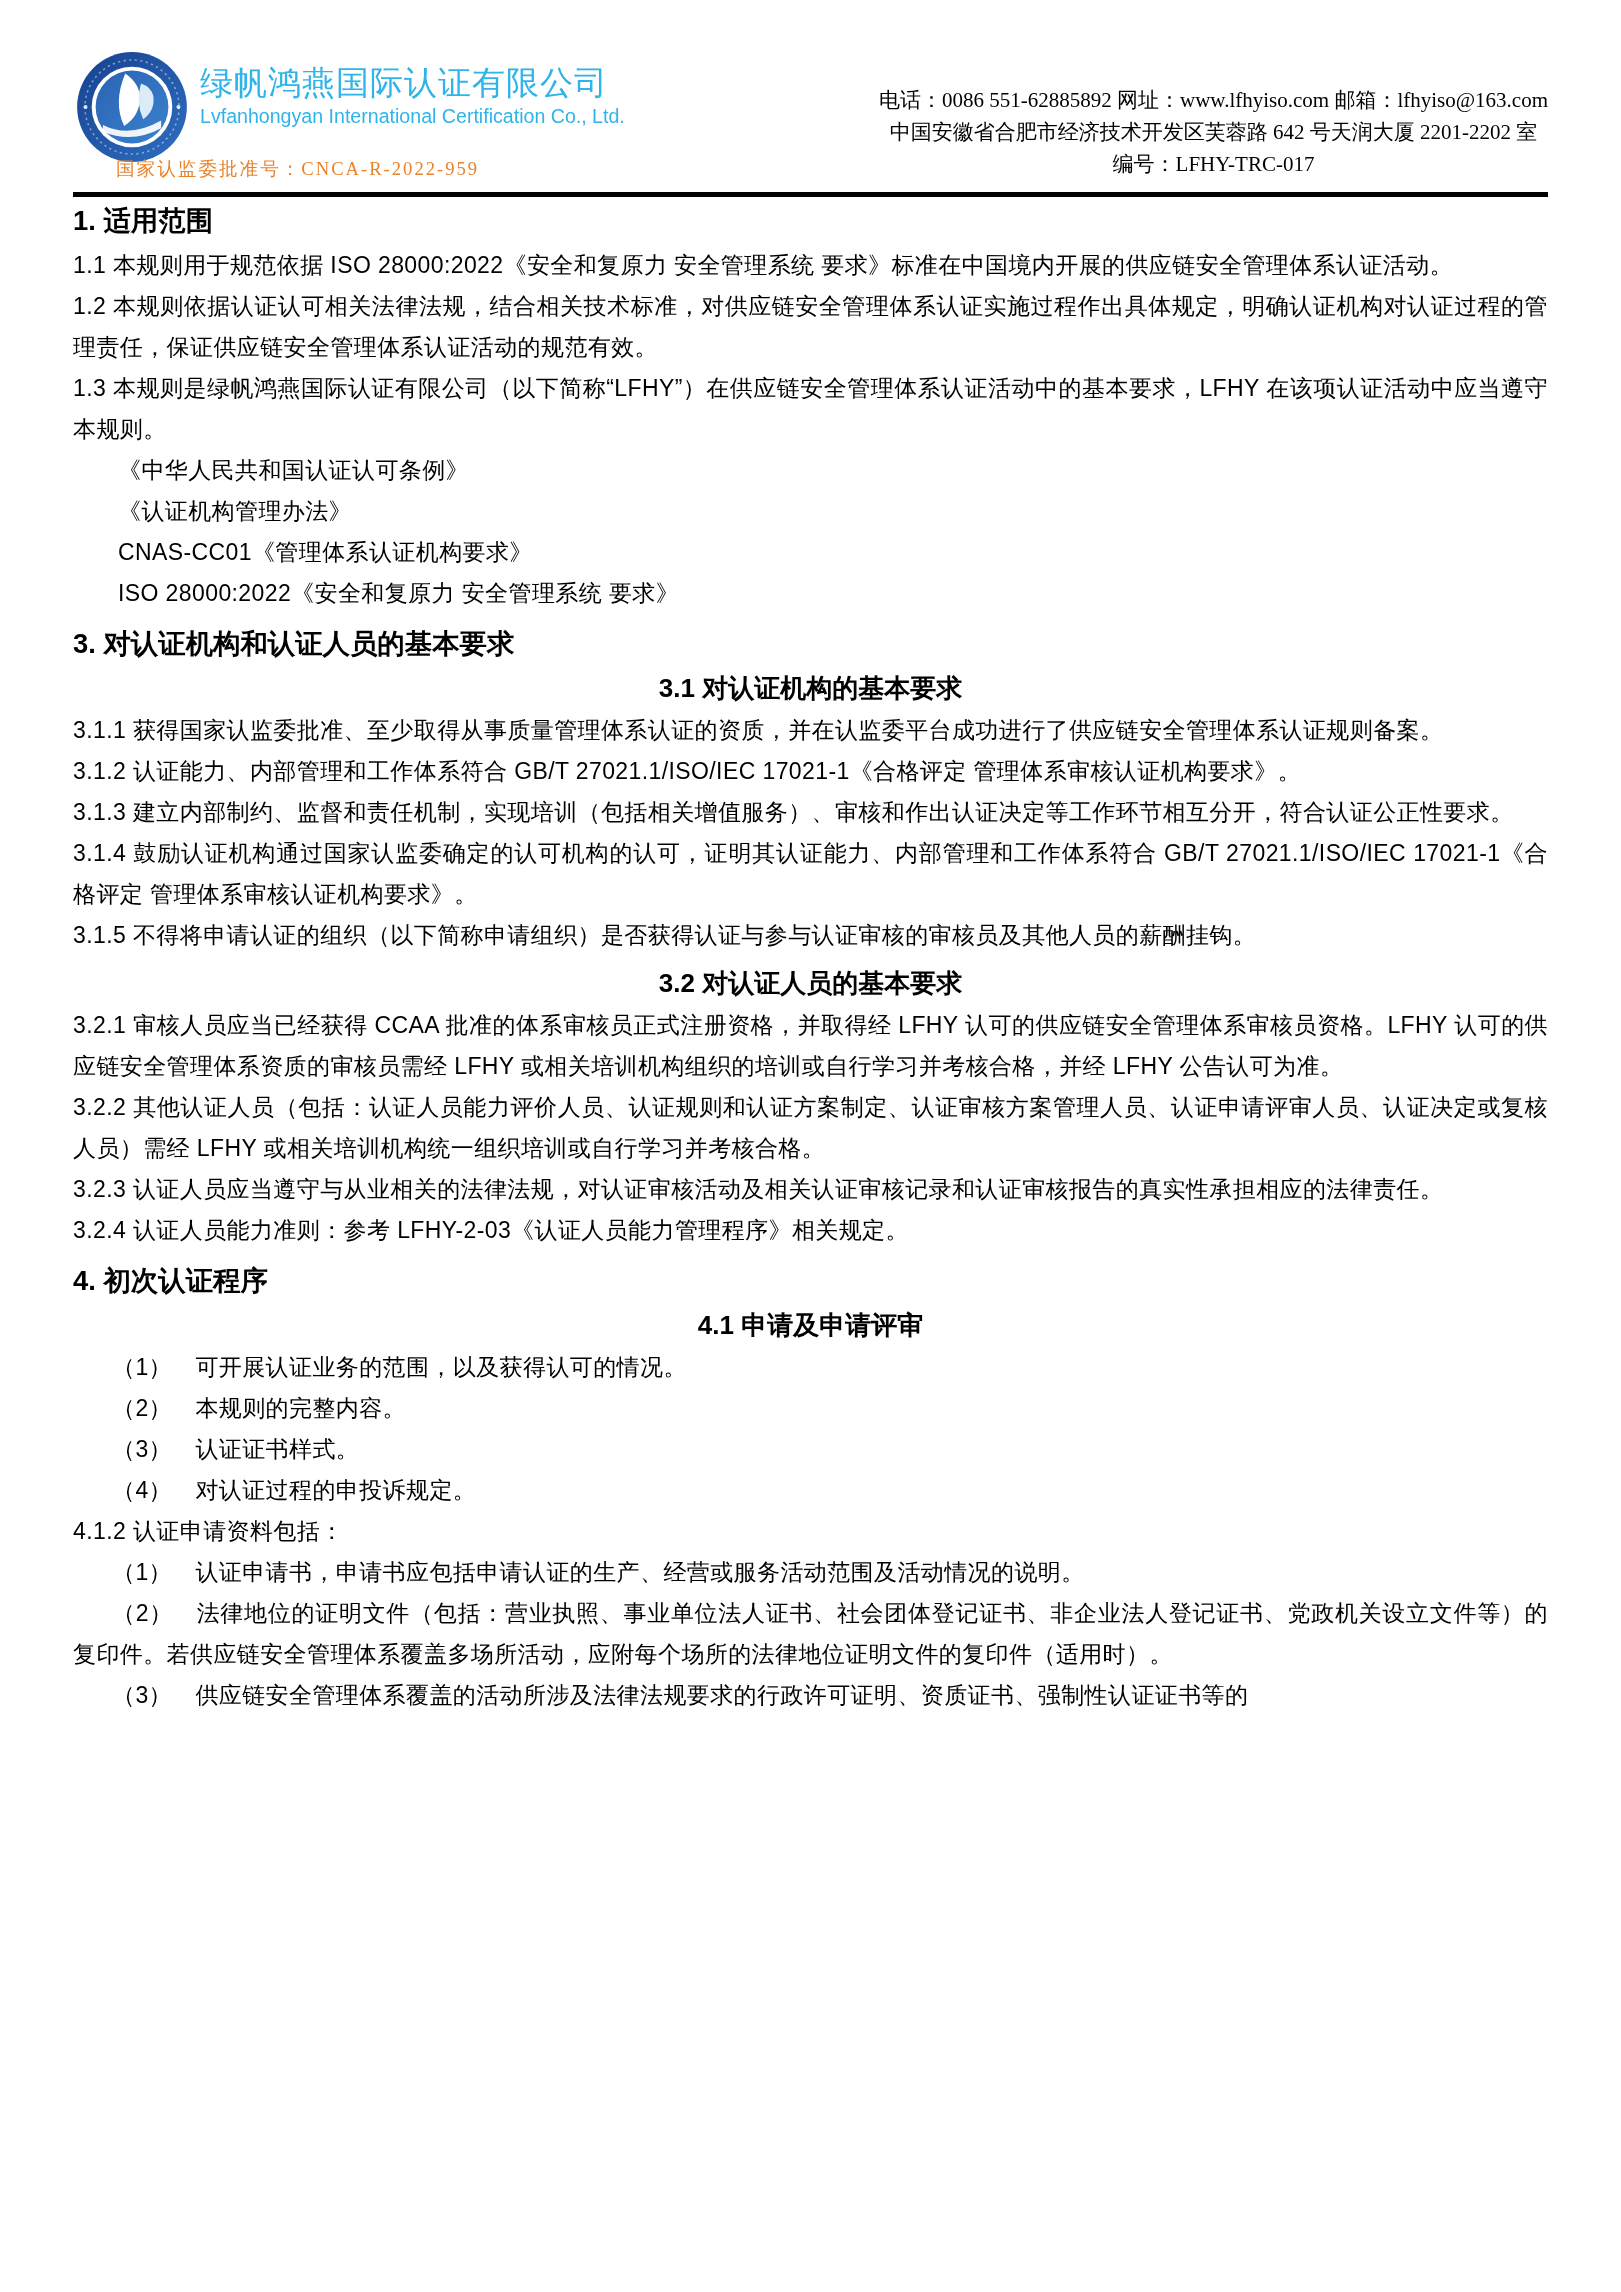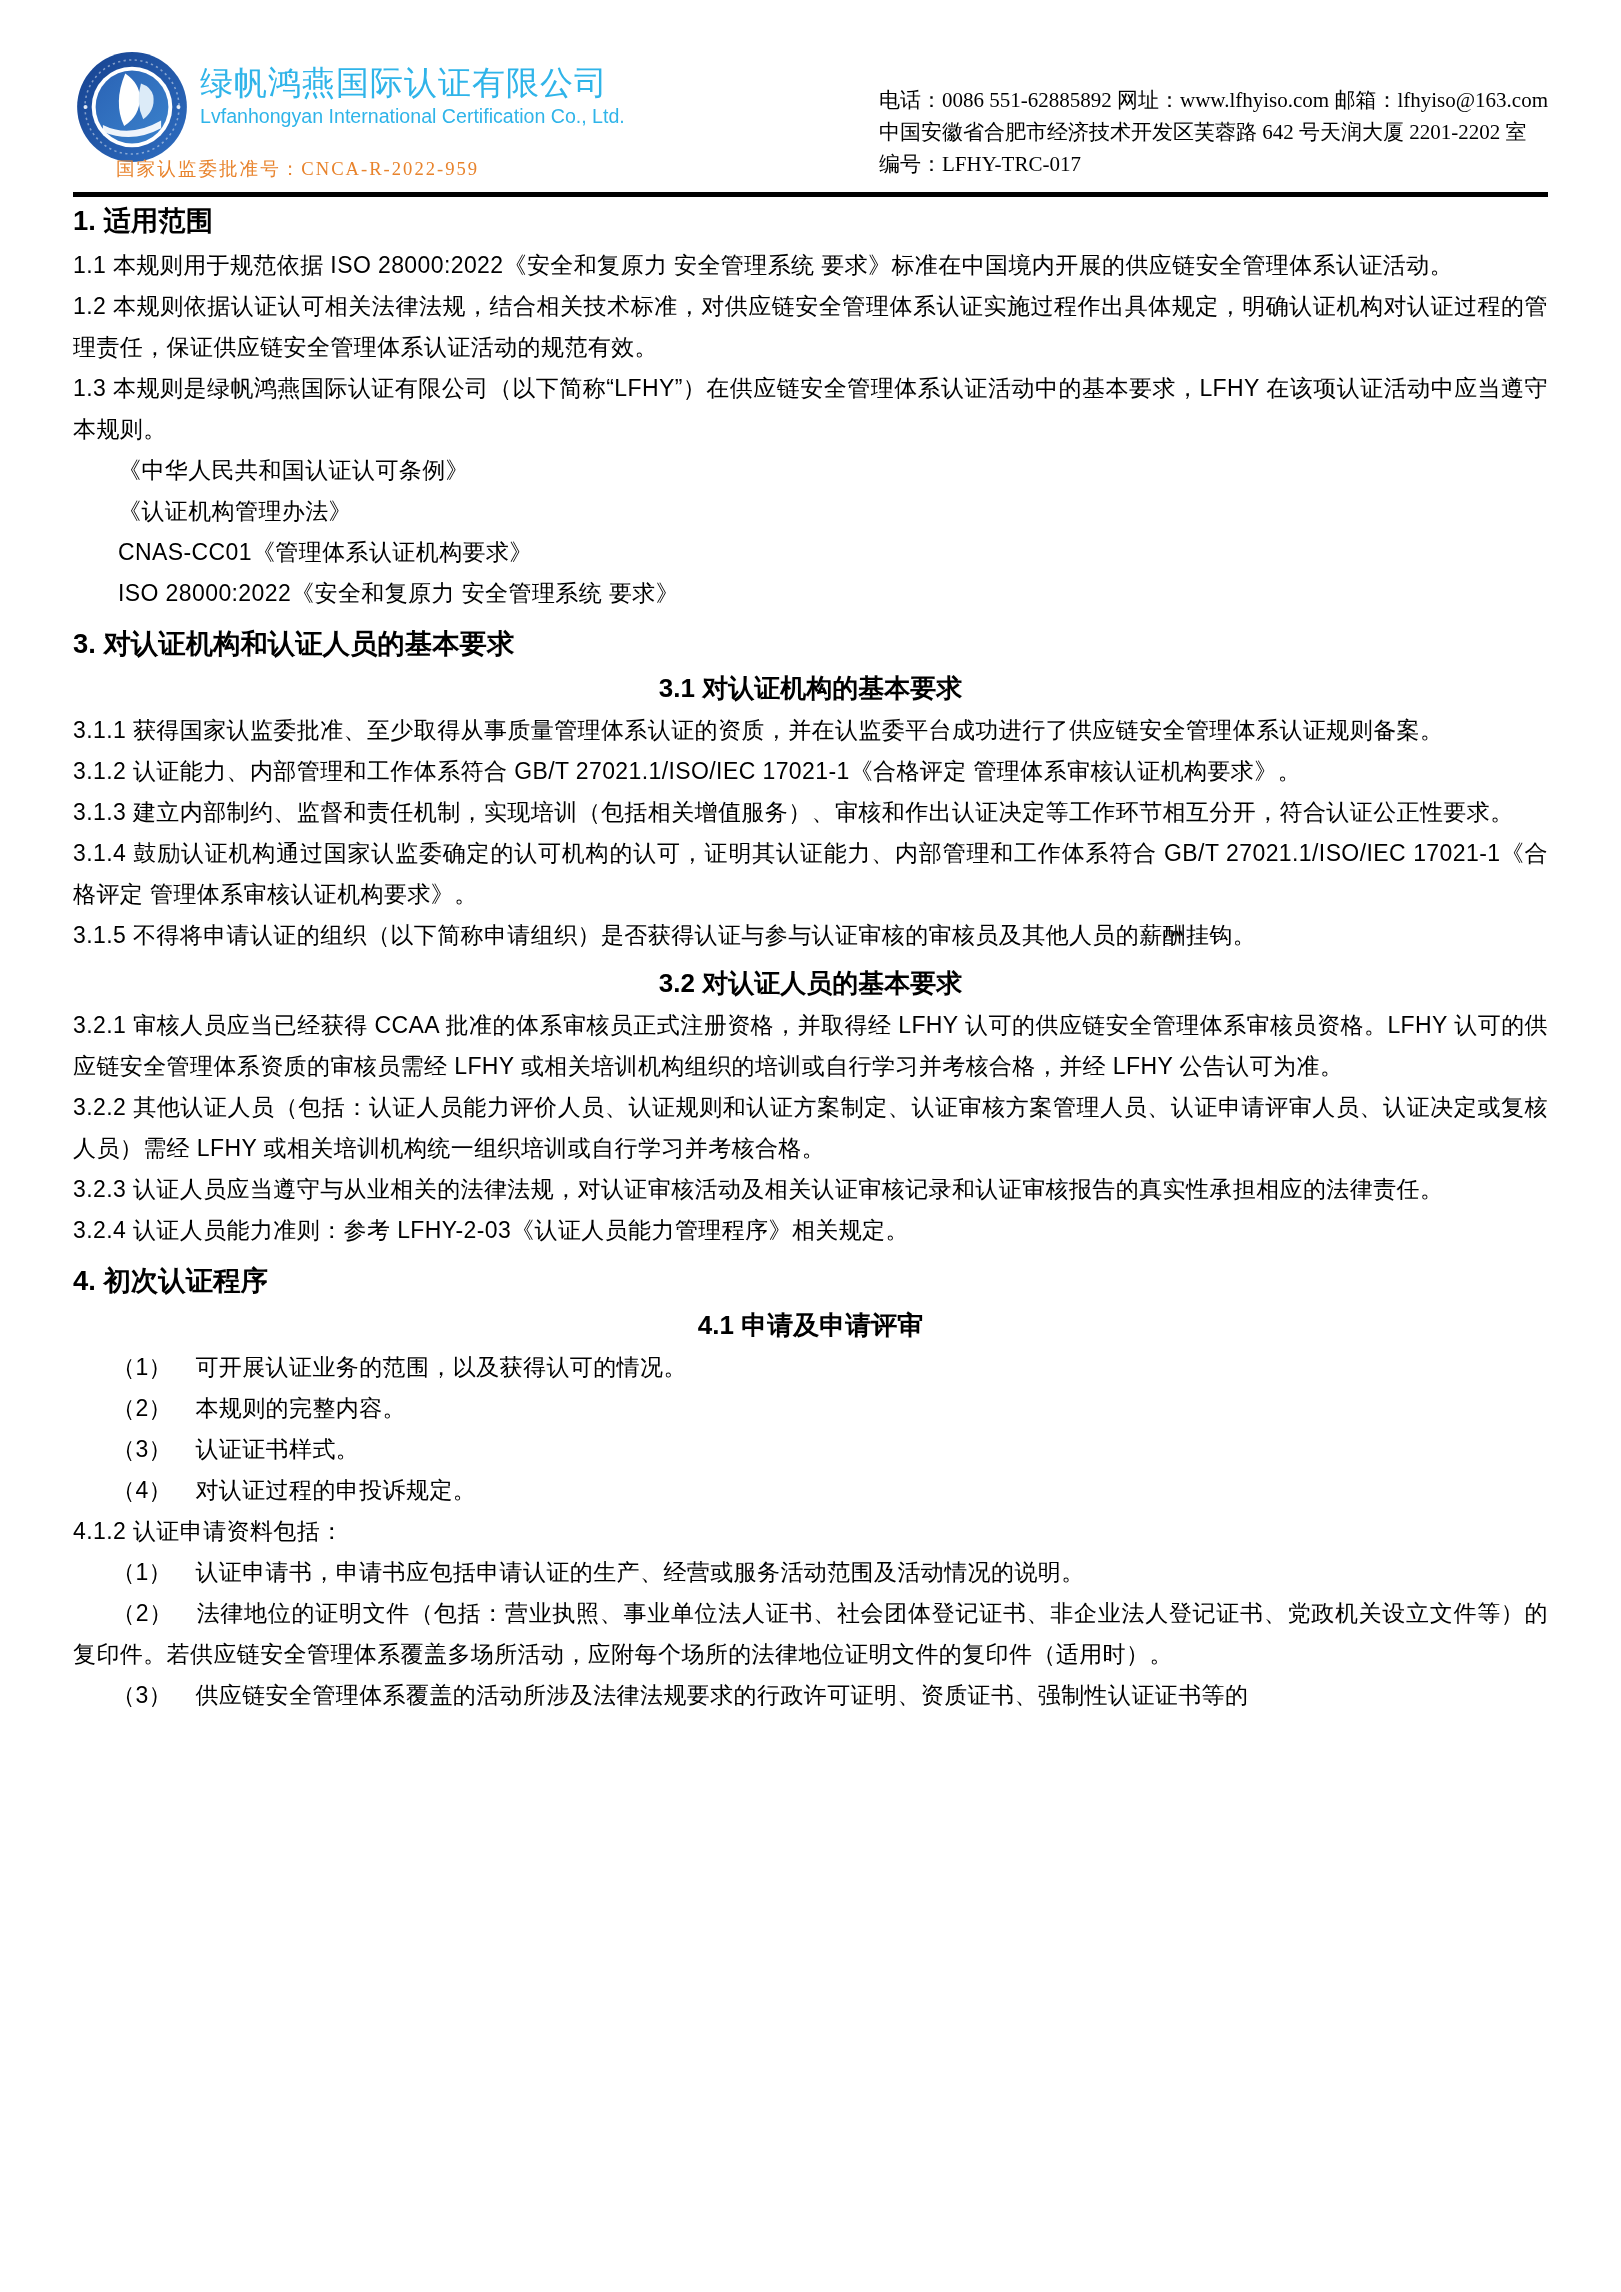--- a/index.html
+++ b/index.html
@@ -27,21 +27,21 @@
     font-size:19.6px;line-height:25.5px;margin-top:2px;
     color:var(--brand-cyan,#2FB4E9);white-space:nowrap;
   }
   .approval{
     position:absolute;left:43px;top:105px;
     font-size:18.6px;letter-spacing:2px;white-space:nowrap;
     color:var(--approval-orange,#E8832C);
     font-family:"Liberation Serif", serif;
   }
   .hdr-right{
-    padding-top:33px;text-align:left;
+    padding-top:33px;text-align:center;
     font-family:"Liberation Serif", serif;
     font-size:21px;line-height:32px;white-space:nowrap;
   }
   .rule{height:4.9px;background:#000;margin-top:3.9px;}
   
   .doc{margin-top:5.9px;}
   .blk-h1{font-size:27.4px;font-weight:bold;line-height:35px;margin:12.7px 0 6.9px 0;}
   .blk-h1:first-child{margin-top:3.9px;}
   .blk-h2{font-size:26px;font-weight:bold;line-height:33px;margin:10.8px 0 4.9px 0;text-align:center;}
   .blk-p,.blk-pq,.blk-li{

